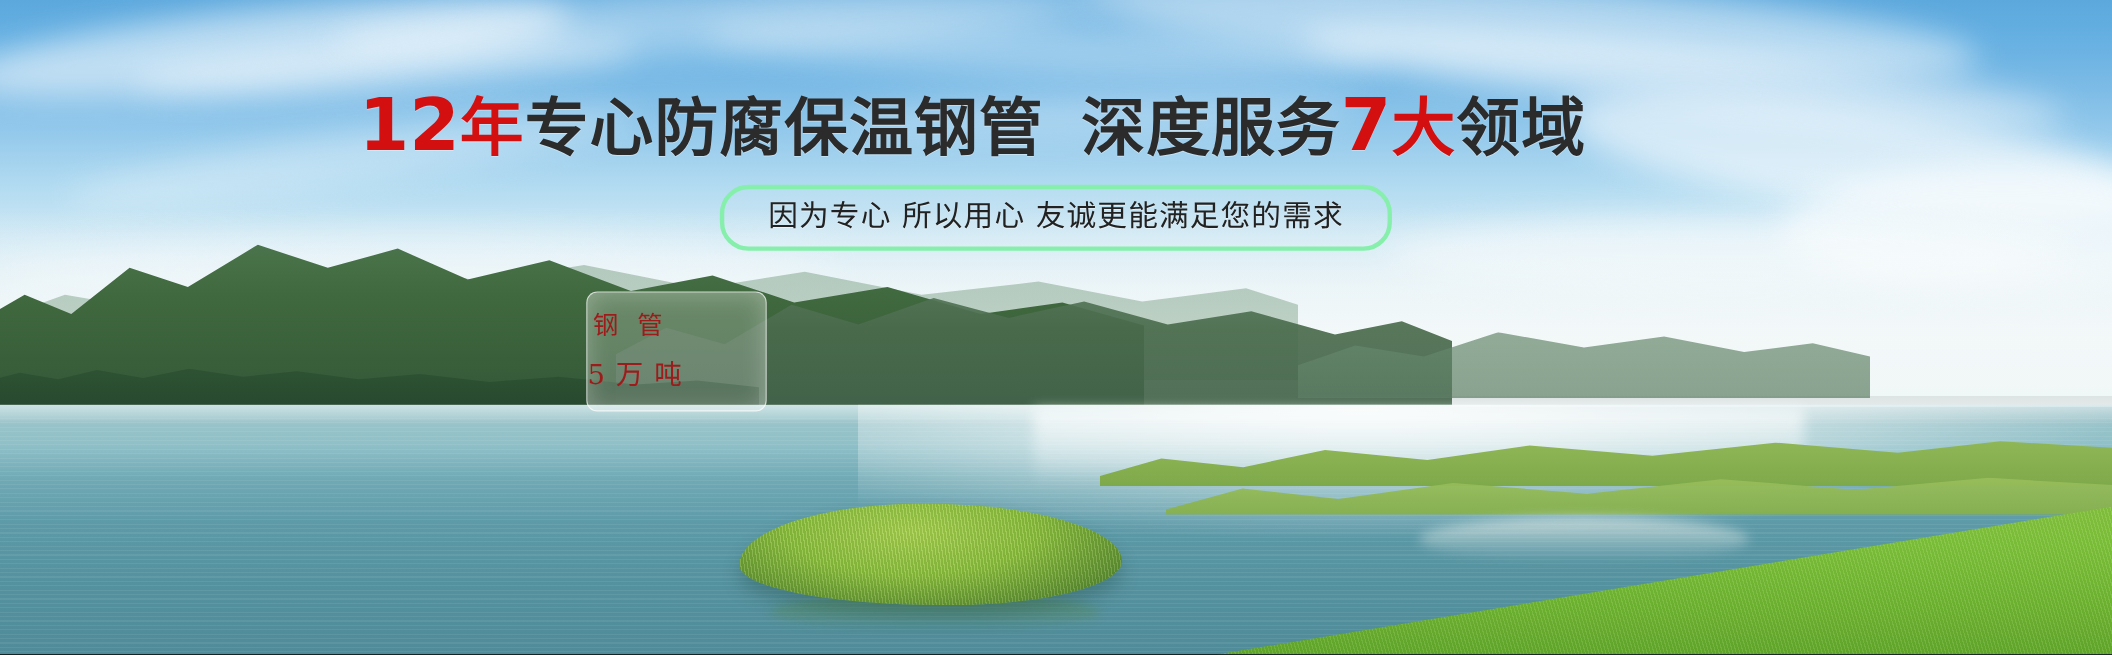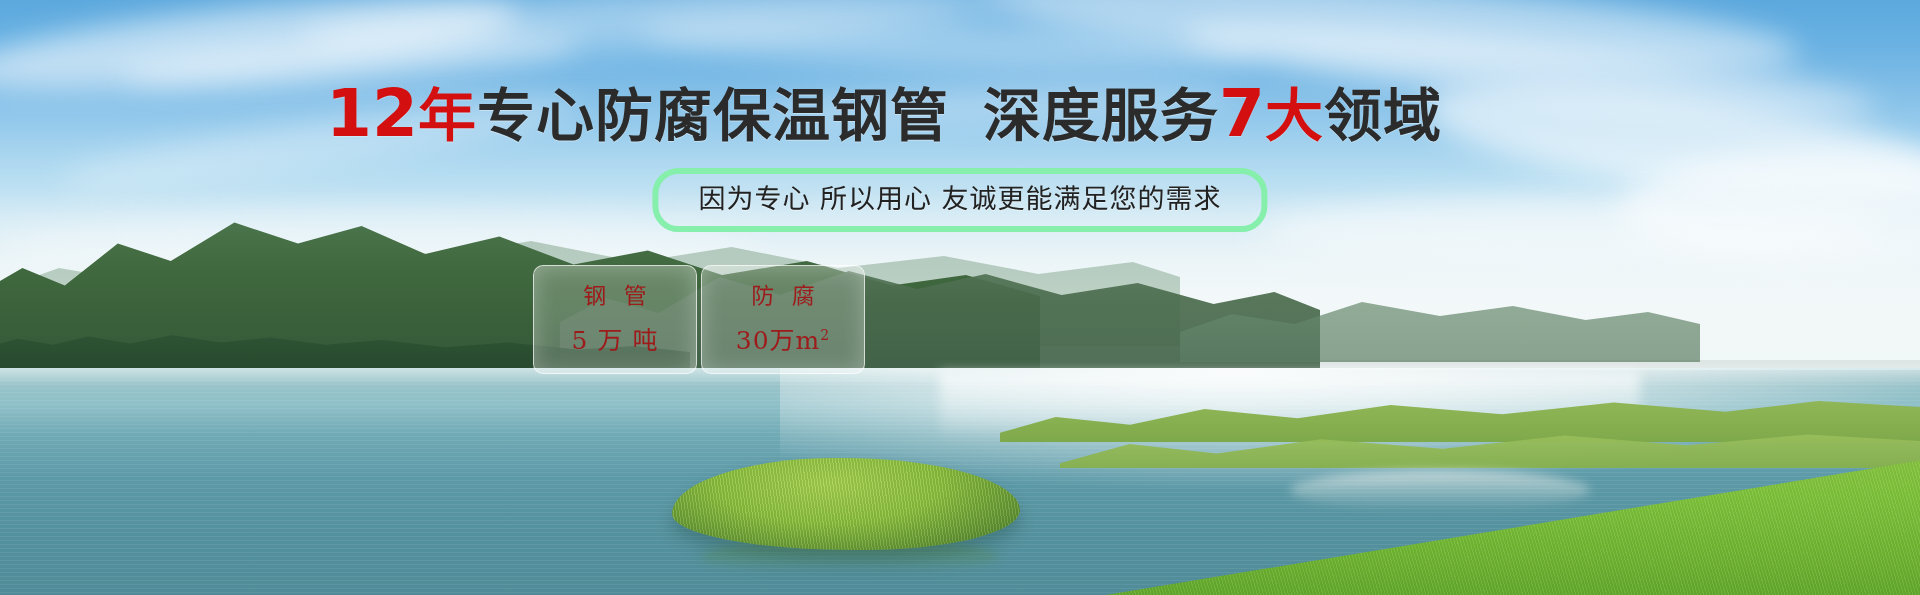--- a/index.html
+++ b/index.html
@@ -182,21 +182,21 @@
     white-space:nowrap;
   }
   .hl-dark{color:#2b2b2b;text-shadow:0 1px 0 rgba(255,255,255,.35);}
   .hl-red{color:#d30f0f;text-shadow:0 1px 0 rgba(255,255,255,.30);}
   .hl-num{font-size:66px;letter-spacing:0;}
   .hl-gap{display:inline-block;width:34px;}
 
   
   .pill{
     position:absolute;left:50%;top:168px;transform:translateX(-50%);
-    border:6px solid #86efac;
+    border:4px solid #86efac;
     border-radius:26px;
     padding:8px 40px 10px;
     background:rgba(255,255,255,.06);
   }
   .pill-text{
     font-family:"DejaVu Sans","Liberation Sans",sans-serif;
     font-size:27px;
     line-height:34px;
     color:#222;
     letter-spacing:1px;
@@ -210,21 +210,21 @@
     display:flex;
     gap:4px;
   }
   .card{
     width:162px;height:107px;
     border:1px solid rgba(255,255,255,.72);
     border-radius:10px;
     background:rgba(255,255,255,.22);
     box-shadow:inset 0 0 22px rgba(255,255,255,.28);
     display:flex;flex-direction:column;
-    align-items:center;justify-content:center;
+    justify-content:center;
     gap:14px;
   }
   .card-label{
     font-family:"DejaVu Sans","Liberation Sans",sans-serif;
     font-size:23px;line-height:24px;
     color:#9e1b1b;
     letter-spacing:5px;
     text-indent:5px;
     white-space:nowrap;
   }
@@ -285,21 +285,17 @@
     <div class="pill-text">因为专心 所以用心  友诚更能满足您的需求</div>
   </div>
 
   <div class="cards">
 
     <div class="card">
       <div class="card-label">钢 管</div>
       <div class="card-value"><span>5 万 吨</span><sup></sup></div>
     </div>
 
-    <div class="card">
-      <div class="card-label">防 腐</div>
-      <div class="card-value"><span>30万m</span><sup>2</sup></div>
-    </div>
 
 
   </div>
 
 </div>
 
 </body></html>

